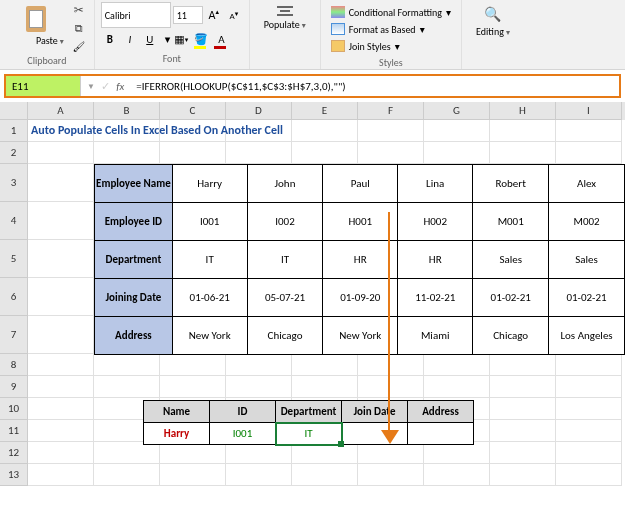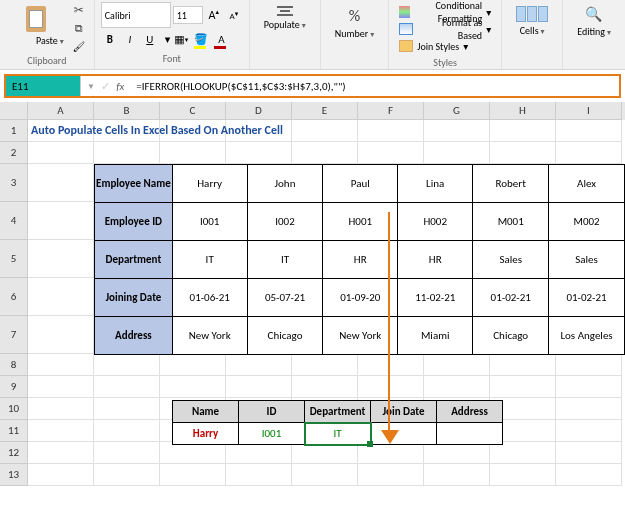--- a/index.html
+++ b/index.html
@@ -39,21 +39,21 @@
   .styles-group { display: flex; flex-direction: column; gap: 1px; padding: 2px 4px; text-align: right; }
   .styles-item { display: flex; align-items: center; gap: 4px; font-size: 10px; height: 16px; }
   .cf-icon { width: 14px; height: 12px; background: linear-gradient(#e88, #8e8, #88e); }
   .table-icon { width: 14px; height: 12px; border: 1px solid #4a90d9; background: linear-gradient(#b8d4f0, #fff); }
   .cell-style-icon { width: 14px; height: 12px; background: #f5c967; border: 1px solid #d9a86c; }
   
   .cells-icon { display: flex; gap: 1px; }
   .cells-icon div { width: 10px; height: 16px; background: #b8d4f0; border: 1px solid #7aa8d1; }
   
   .formula-bar { display: flex; height: 24px; border: 2px solid #e67a17; margin: 4px; }
-  .name-box { width: 75px; border-right: 1px solid #ccc; padding: 2px 6px; font-size: 11px; display: flex; align-items: center; background: #14b8a6; }
+  .name-box { width: 75px; border-right: 1px solid #ccc; padding: 2px 6px; font-size: 11px; display: flex; align-items: center; background: #bef264; }
   .fx-area { display: flex; align-items: center; padding: 0 6px; gap: 6px; }
   .fx-btn { font-style: italic; font-size: 11px; color: #666; }
   .formula-input { flex: 1; padding: 2px 6px; font-size: 11px; display: flex; align-items: center; background: #fff; }
   
   .sheet-area { position: relative; }
   .col-headers { display: flex; height: 18px; background: #e6e6e6; }
   .corner { width: 28px; border-right: 1px solid #ccc; border-bottom: 1px solid #ccc; background: #e6e6e6; }
   .col-h { width: 66px; text-align: center; border-right: 1px solid #ccc; border-bottom: 1px solid #ccc; font-size: 11px; line-height: 18px; color: #333; }
   
   .sheet-body { display: flex; }
@@ -66,21 +66,21 @@
   .grid-row.tall { height: 38px; }
   .grid-cell { width: 66px; border-right: 1px solid #e0e0e0; border-bottom: 1px solid #e0e0e0; }
   
   .title-text { position: absolute; left: 3px; top: 3px; font-weight: bold; color: #1f4e9c; font-size: 12px; }
   
   .data-table { position: absolute; left: 66px; top: 44px; border-collapse: collapse; }
   .data-table th, .data-table td { border: 1px solid #000; width: 80px; text-align: center; font-size: 11px; padding: 0; height: 38px; margin-top: 8px; }
   .data-table th { background: #b8c7e6; font-weight: bold; }
   .data-table td { background: #fff; }
   
-  .lookup-table { position: absolute; left: 144px; top: 280px; border-collapse: collapse; }
+  .lookup-table { position: absolute; left: 115px; top: 280px; border-collapse: collapse; }
   .lookup-table th, .lookup-table td { border: 1px solid #000; width: 66px; text-align: center; font-size: 11px; height: 22px; padding: 0; }
   .lookup-table th { background: #d9d9d9; font-weight: bold; }
   .lookup-table td { background: #fff; }
   .lookup-table .name-cell { color: #c00000; font-weight: bold; }
   .lookup-table .result-cell { color: #008000; }
   .lookup-table .active-cell { outline: 2px solid #1a7f37; outline-offset: -1px; position: relative; }
   .fill-handle { position: absolute; right: -3px; bottom: -3px; width: 6px; height: 6px; background: #1a7f37; }
   
   .arrow-line { position: absolute; left: 360px; top: 92px; width: 2px; height: 222px; background: #e67a17; z-index: 10; }
   .arrow-head { position: absolute; left: 353px; top: 310px; width: 0; height: 0; border-left: 9px solid transparent; border-right: 9px solid transparent; border-top: 14px solid #e67a17; z-index: 10; }
@@ -139,26 +139,20 @@
     <div class="mid-group">
       <div class="align-icon">
           <span></span>
           <span></span>
           <span></span>
         </div>
       <span class="mid-label dropdown-arrow">Populate</span>
     </div>
   </div>
 
-  <div class="ribbon-group">
-    <div class="mid-group">
-      <div class="number-icon"></div>
-      <span class="mid-label dropdown-arrow">Number</span>
-    </div>
-  </div>
 
   <div class="ribbon-group">
     <div class="styles-group">
       <div class="styles-item">
           <div class="cf-icon"></div>
           <span>Conditional Formatting</span>
           <span>▾</span>
         </div>
       <div class="styles-item">
           <div class="table-icon"></div>
@@ -167,30 +161,20 @@
         </div>
       <div class="styles-item">
           <div class="cell-style-icon"></div>
           <span>Join Styles</span>
           <span>▾</span>
         </div>
     </div>
     <div class="group-label">Styles</div>
   </div>
 
-  <div class="ribbon-group">
-    <div class="mid-group">
-      <div class="cells-icon">
-          <div></div>
-          <div></div>
-          <div></div>
-        </div>
-      <span class="mid-label dropdown-arrow">Cells</span>
-    </div>
-  </div>
 
   <div class="ribbon-group" style="border-right:none">
     <div class="mid-group">
       <div class="search-icon"></div>
       <span class="mid-label dropdown-arrow">Editing</span>
     </div>
   </div>
 </div>
 
 <div class="formula-bar">

